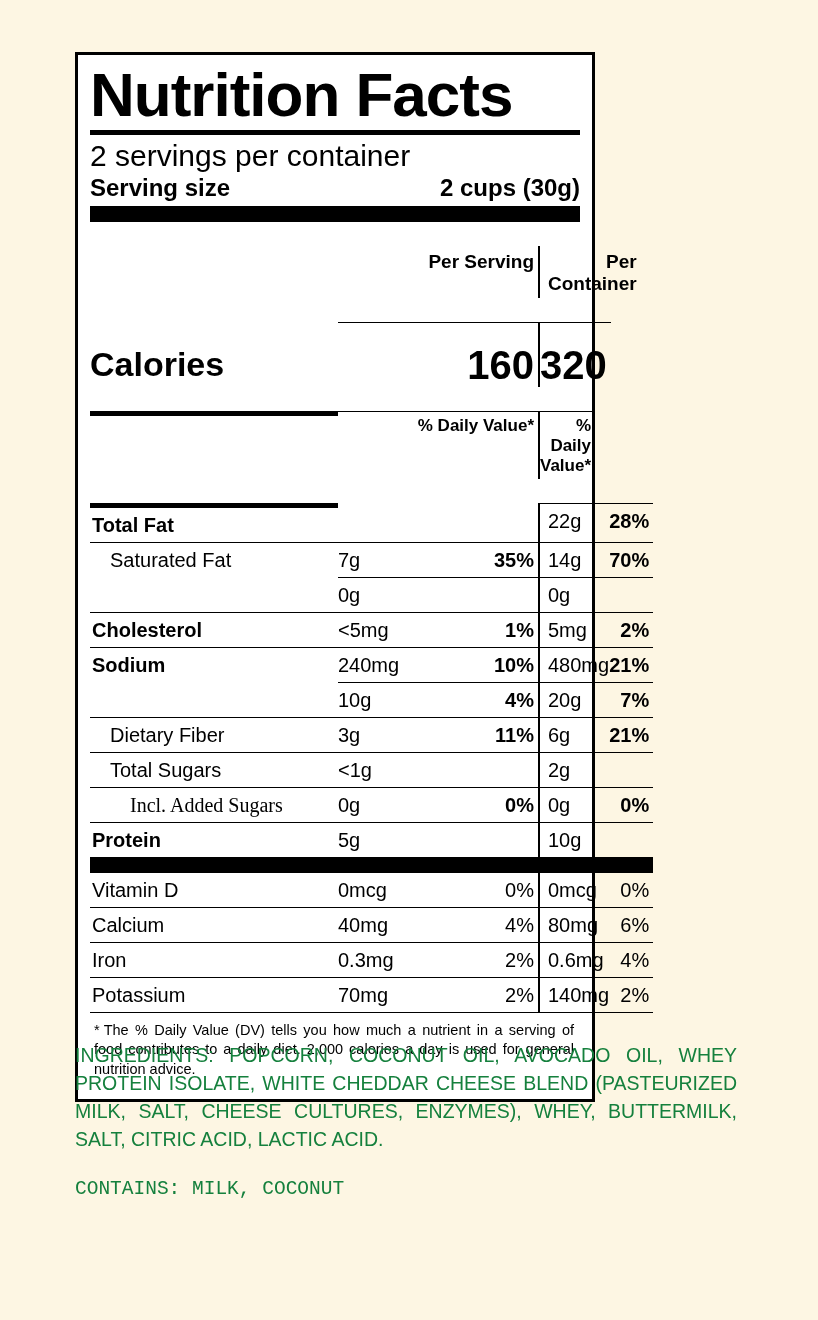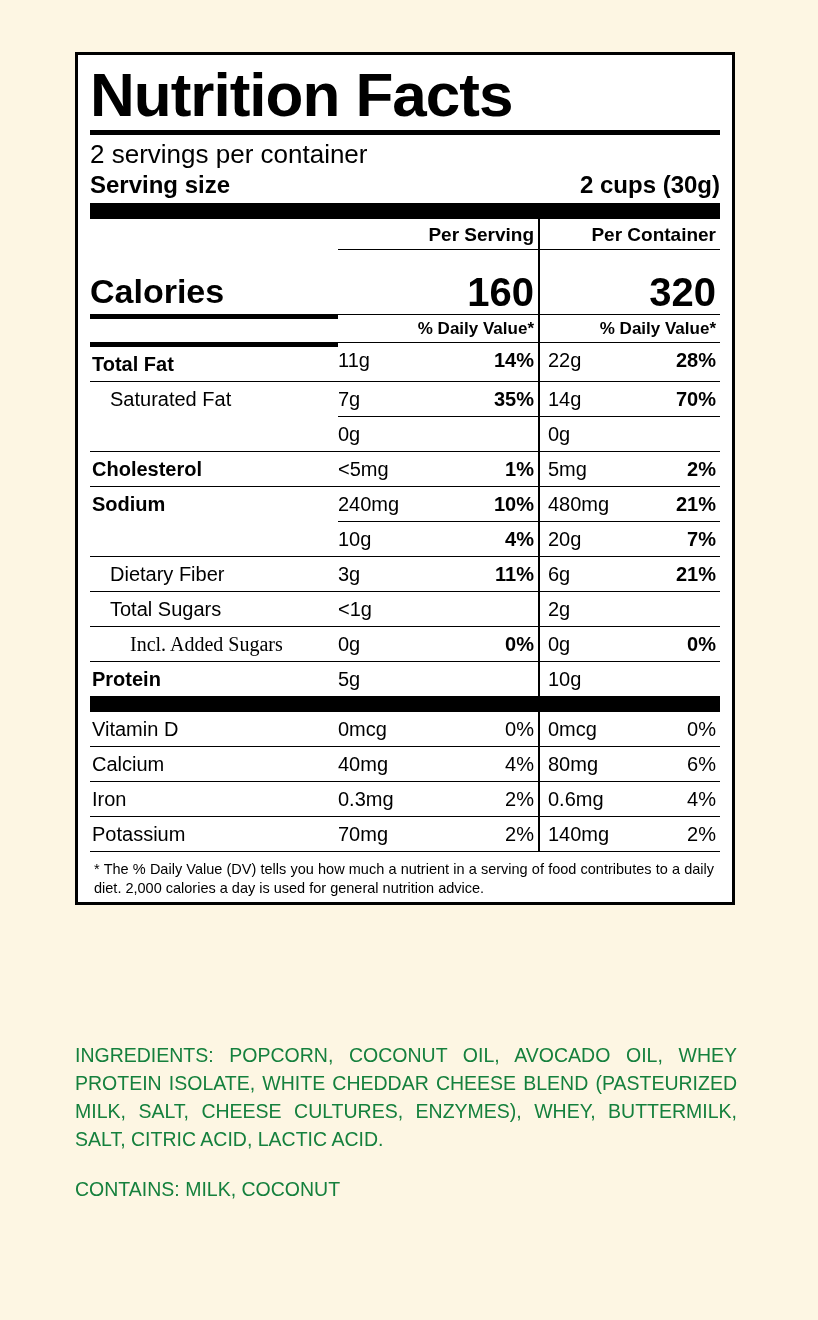--- a/index.html
+++ b/index.html
@@ -20,56 +20,57 @@
     width: 818px;
     height: 1320px;
     box-sizing: border-box;
   }
 
   
   .panel {
     position: absolute;
     left: 75px;
     top: 52px;
-    width: 660px;
+    width: 520px;
     box-sizing: border-box;
     border: 3px solid #000;
     background: #fff;
-    padding: 8px 12px 1px 12px;
+    padding: 8px 12px 18px 12px;
   }
 
   .nf-title {
     font-weight: bold;
     font-size: 62px;
     line-height: 0.98;
     letter-spacing: -1px;
     margin: 2px 0 4px 0;
     white-space: nowrap;
   }
   .rule-med { border-bottom: 5px solid #000; }
   .rule-thick { border-bottom: 16px solid #000; }
 
   .servings {
-    font-size: 26px;
+    font-size: 30px;
     padding: 4px 0 0 0;
   }
   .serving-size {
     display: flex;
     justify-content: space-between;
     align-items: center;
     font-weight: bold;
     font-size: 24px;
     padding: 1px 0 4px 0;
   }
 
   
   .grid {
     display: grid;
     grid-template-columns: 248px 200px auto;
     width: 100%;
+    margin-top: 24px;
   }
   .c1 { grid-column: 1; }
   .c2 { grid-column: 2; }
   .c3 { grid-column: 3; }
 
   .colhead {
     font-weight: bold;
     font-size: 19px;
     text-align: right;
     padding: 5px 4px 3px 0;
@@ -180,24 +181,20 @@
       <div class="c1" style="border-top:5px solid #000;"></div>
       <div class="c2 dv-head" style="border-top:1px solid #000;">% Daily Value*</div>
       <div class="c3 dv-head col-border-left" style="border-top:1px solid #000;">% Daily Value*</div>
     </div>
 
     <div class="grid">
 
       <div class="c1 cell name bold sep-med">
           <span>Total Fat</span>
         </div>
-      <div class="c2 cell sep-thin">
-          <span class="val">11g</span>
-          <span class="pct">14%</span>
-        </div>
       <div class="c3 cell sep-thin left-sep">
           <span class="val">22g</span>
           <span class="pct">28%</span>
         </div>
 
       <div class="c1 cell name indent1 sep-thin">
           <span>Saturated Fat</span>
         </div>
       <div class="c2 cell sep-thin">
           <span class="val">7g</span>
@@ -349,16 +346,16 @@
     </div>
 
     <div class="footnote">
       <span class="star">*</span><span>The % Daily Value (DV) tells you how much a nutrient in a serving of food contributes to a daily diet. 2,000 calories a day is used for general nutrition advice.</span>
     </div>
 
   </div>
 
   <div class="ingredients-block">
     <p class="ing-para just2">INGREDIENTS: POPCORN, COCONUT OIL, AVOCADO OIL, WHEY PROTEIN ISOLATE, WHITE CHEDDAR CHEESE BLEND (PASTEURIZED MILK, SALT, CHEESE CULTURES, ENZYMES), WHEY, BUTTERMILK, SALT, CITRIC ACID, LACTIC ACID.</p>
-    <p class="ing-para last" style="margin-bottom:13px;">CONTAINS: MILK, COCONUT</p>
+    <p class="ing-para last" style="margin-bottom:13px;font-family:Liberation Mono, monospace;">CONTAINS: MILK, COCONUT</p>
   </div>
 
 </div>
 
 </body></html>

